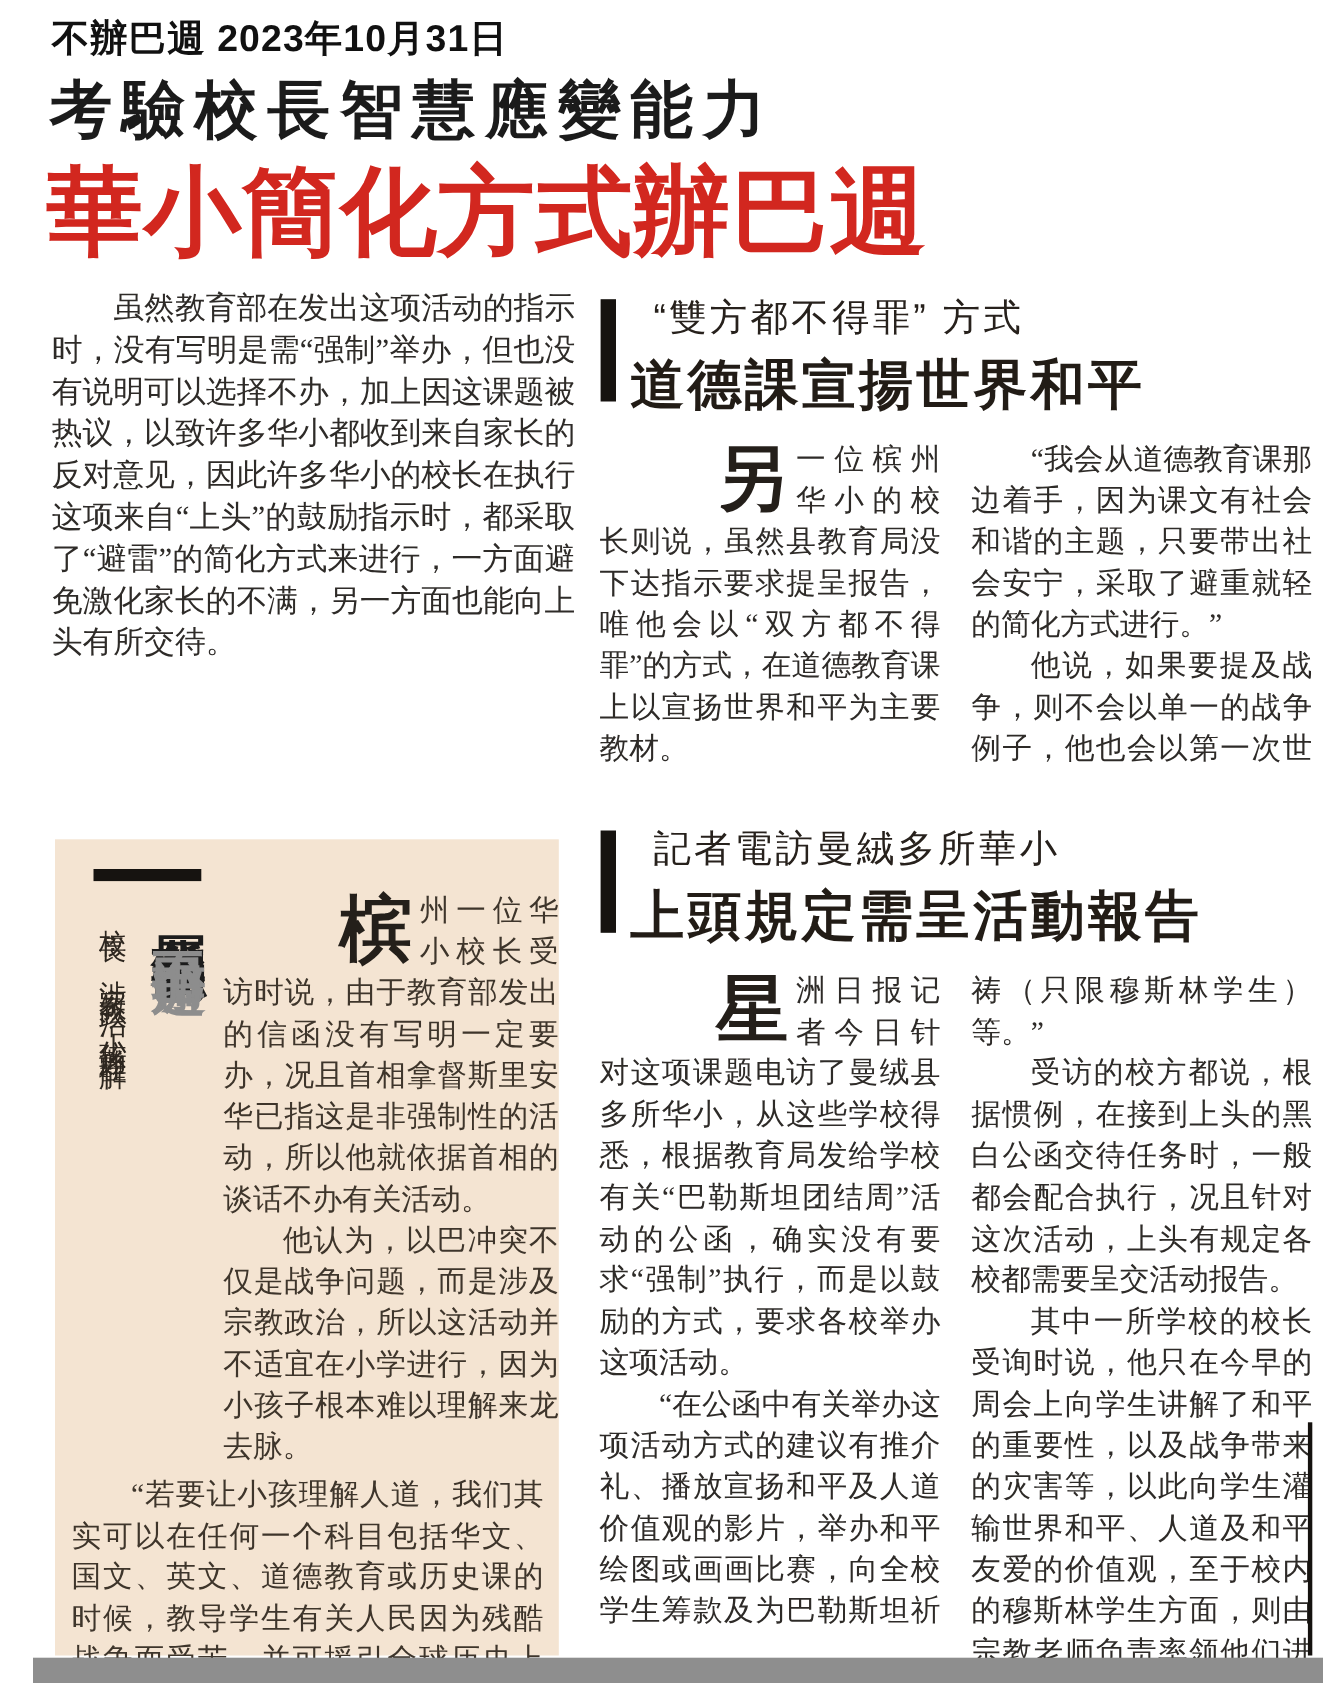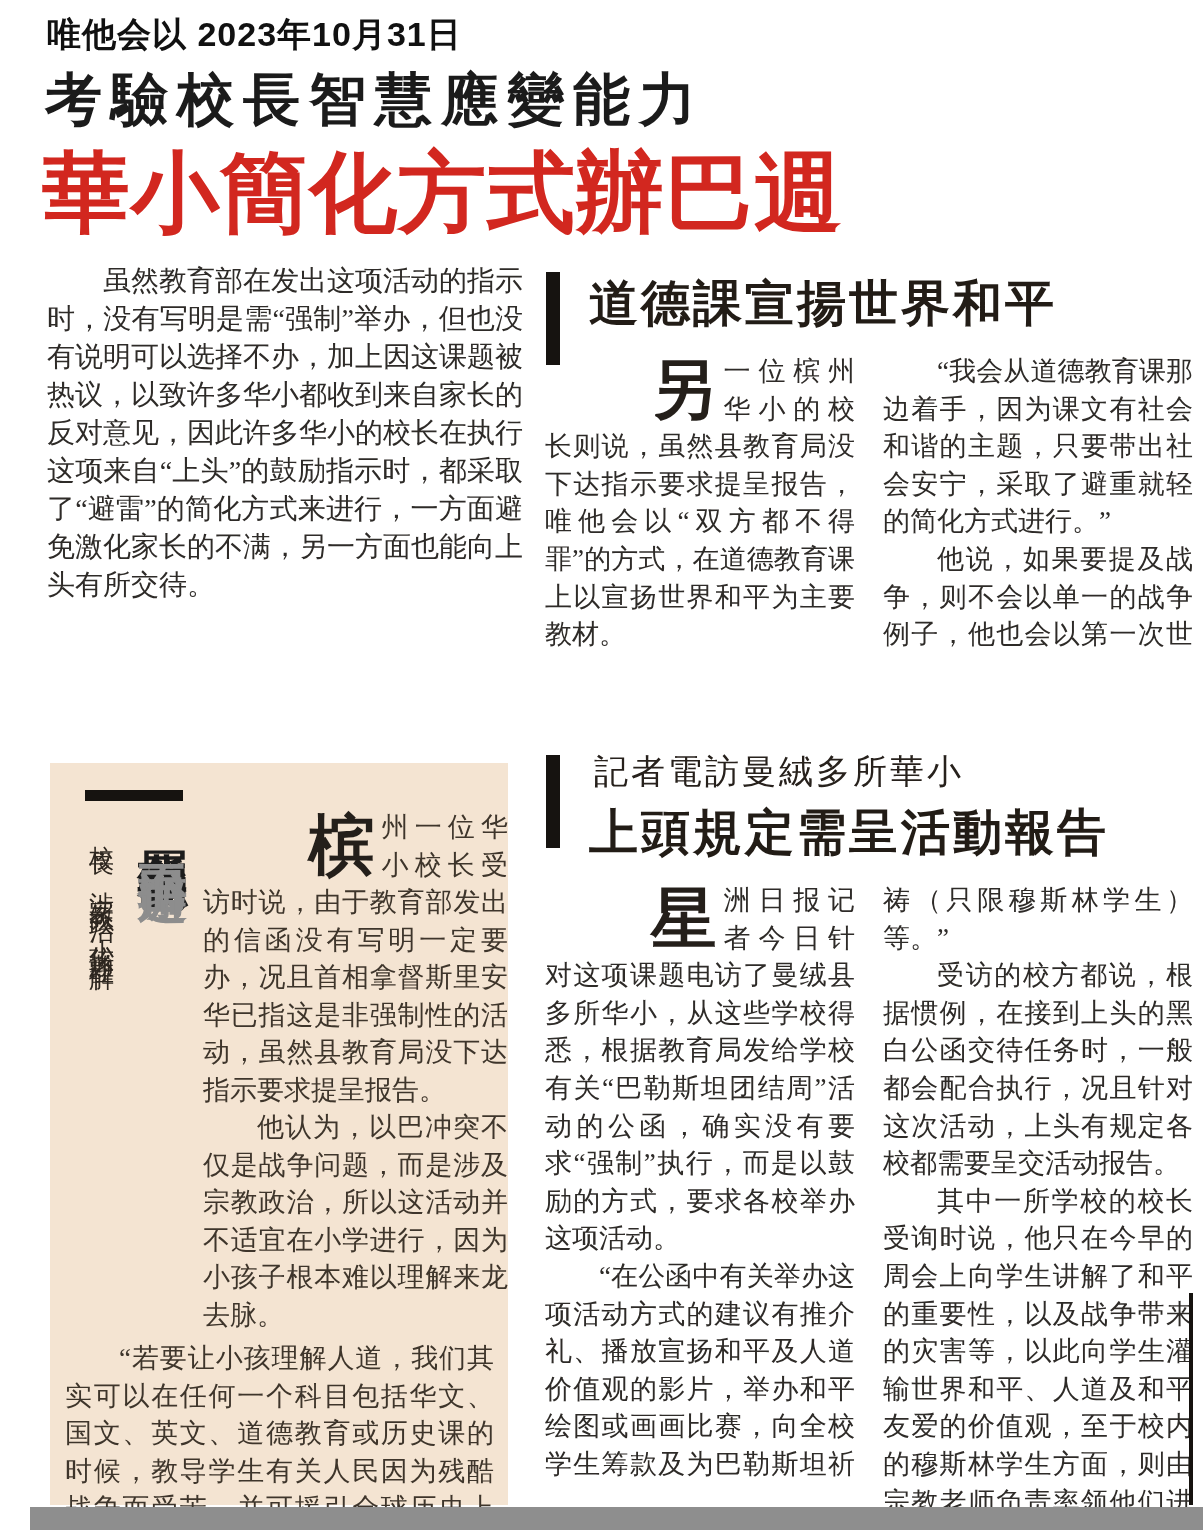--- a/index.html
+++ b/index.html
@@ -33,21 +33,21 @@
   .sec { position:absolute; left:545px; width:648px; }
   .sec1 { top:266px; }
   .sec2 { top:749px; }
   .sec .bar { position:absolute; left:1px; top:6px; width:14px; height:93px; background:#161310; }
   .sec-kicker {
     margin-left:49px; font-size:34px; letter-spacing:3px; color:#27211c;
     font-family:"Liberation Sans","DejaVu Sans",sans-serif; font-weight:500;
     white-space:nowrap;
   }
   .sec-headline {
-    margin-left:44px; margin-top:5px; font-size:49px; font-weight:800;
+    margin-left:28px; margin-top:5px; font-size:49px; font-weight:800;
     letter-spacing:3px; color:#221c16; white-space:nowrap;
     font-family:"Liberation Sans","DejaVu Sans",sans-serif;
   }
   .sec-body {
     margin-top:16px; column-count:2; column-gap:28px; column-fill:auto;
     font-size:27px; line-height:37.6px; text-align:justify;
   }
   .sec1 .sec-body { height:304px; }
   .sec2 .sec-body { height:652px; }
   .sec-body p, .pb-body p { text-indent:2em; }
@@ -84,31 +84,32 @@
     text-align:justify; text-indent:2em;
   }
   .bottom-bar { position:absolute; left:30px; top:1507px; width:1173px; height:23px; background:#8e8e8e; }
   .right-line { position:absolute; left:1189px; top:1293px; width:4px; height:212px; background:#15120f; }
 </style>
 </head>
 <body>
 
 <div class="page">
 
-  <div class="masthead">唯他会以 2023年10月31日</div>
+  <div class="masthead">不辦巴週 2023年10月31日</div>
 
   <h1 class="kicker-main">考驗校長智慧應變能力</h1>
   <h2 class="headline-red">華小簡化方式辦巴週</h2>
 
   <div class="lead">
     <p>虽然教育部在发出这项活动的指示时，没有写明是需“强制”举办，但也没有说明可以选择不办，加上因这课题被热议，以致许多华小都收到来自家长的反对意见，因此许多华小的校长在执行这项来自“上头”的鼓励指示时，都采取了“避雷”的简化方式来进行，一方面避免激化家长的不满，另一方面也能向上头有所交待。</p>
   </div>
 
   <section class="sec sec1">
     <div class="bar"></div>
+    <div class="sec-kicker">“雙方都不得罪” 方式</div>
     <div class="sec-headline">道德課宣揚世界和平</div>
     <div class="sec-body">
       <p class="first"><span class="dropcap">另</span><span>一位槟州华小的校长则说，虽然县教育局没下达指示要求提呈报告，唯他会以“双方都不得罪”的方式，在道德教育课上以宣扬世界和平为主要教材。</span></p>
       <p>“我会从道德教育课那边着手，因为课文有社会和谐的主题，只要带出社会安宁，采取了避重就轻的简化方式进行。”</p>
       <p>他说，如果要提及战争，则不会以单一的战争例子，他也会以第一次世界大战及第二次世界大战的残酷一面，教导学生爱护和平。</p>
     </div>
   </section>
 
   <section class="sec sec2">
     <div class="bar"></div>
@@ -124,21 +125,21 @@
   </section>
 
   <aside class="pinkbox">
     <div class="pb-bar"></div>
     <div class="pb-row">
       <div class="pb-vertical">
         <div class="pb-headline"><span class="half-black">屬非強制</span><span class="half-gray">不辦巴週</span></div>
         <div class="pb-subhead">校長：涉宗教政治 小孩難理解</div>
       </div>
       <div class="pb-body">
-        <p class="first"><span class="dropcap">槟</span><span>州一位华小校长受访时说，由于教育部发出的信函没有写明一定要办，况且首相拿督斯里安华已指这是非强制性的活动，虽然县教育局没下达指示要求提呈报告。</span></p>
+        <p class="first"><span class="dropcap">槟</span><span>州一位华小校长受访时说，由于教育部发出的信函没有写明一定要办，况且首相拿督斯里安华已指这是非强制性的活动，所以他就依据首相的谈话不办有关活动。</span></p>
         <p>他认为，以巴冲突不仅是战争问题，而是涉及宗教政治，所以这活动并不适宜在小学进行，因为小孩子根本难以理解来龙去脉。</p>
       </div>
     </div>
     <p class="pb-wide">“若要让小孩理解人道，我们其实可以在任何一个科目包括华文、国文、英文、道德教育或历史课的时候，教导学生有关人民因为残酷战争而受苦，并可援引全球历史上发生的战争为例，不一定只是用以巴冲突。”</p>
   </aside>
 
   <div class="right-line"></div>
   <div class="bottom-bar"></div>
 
 </div>

